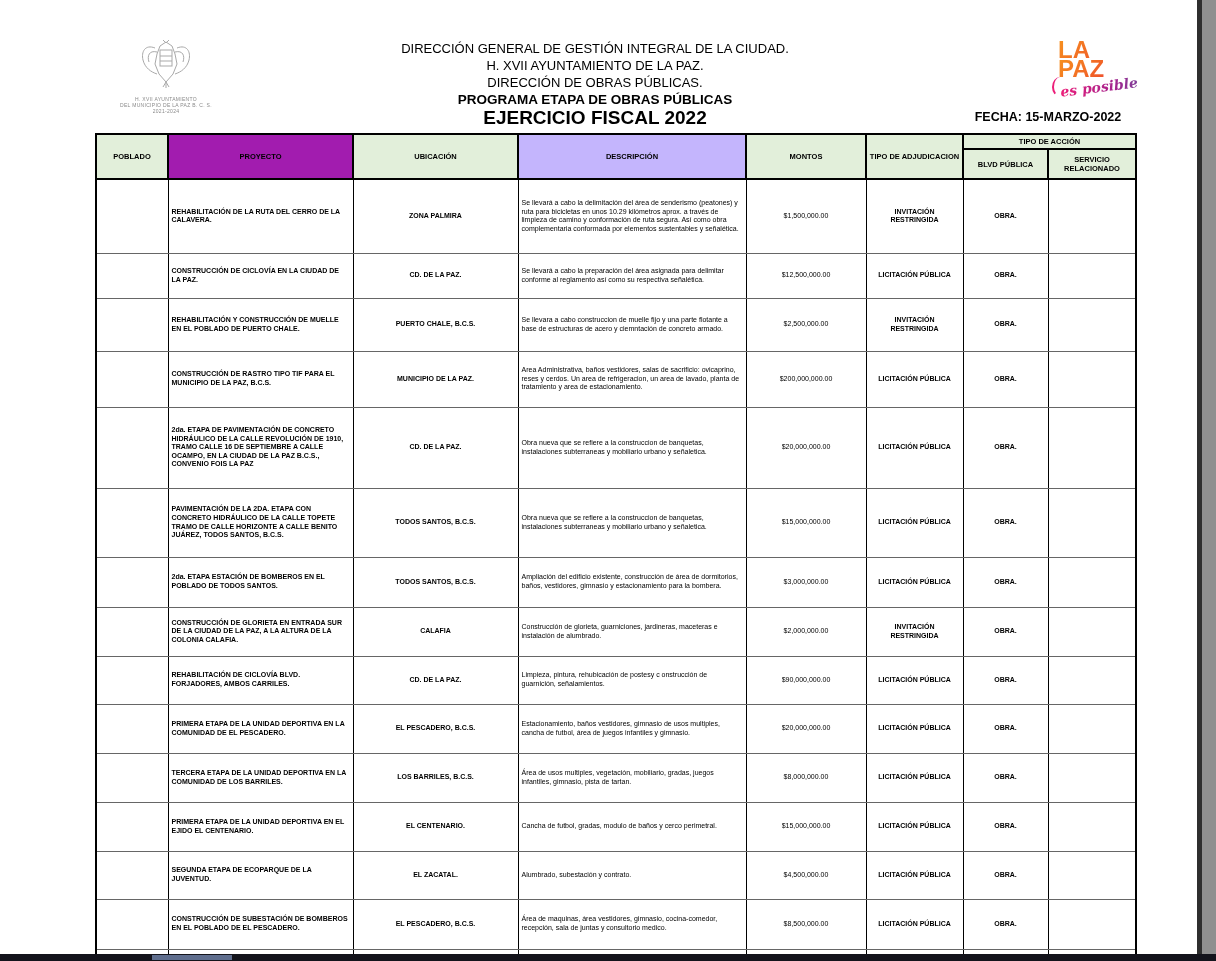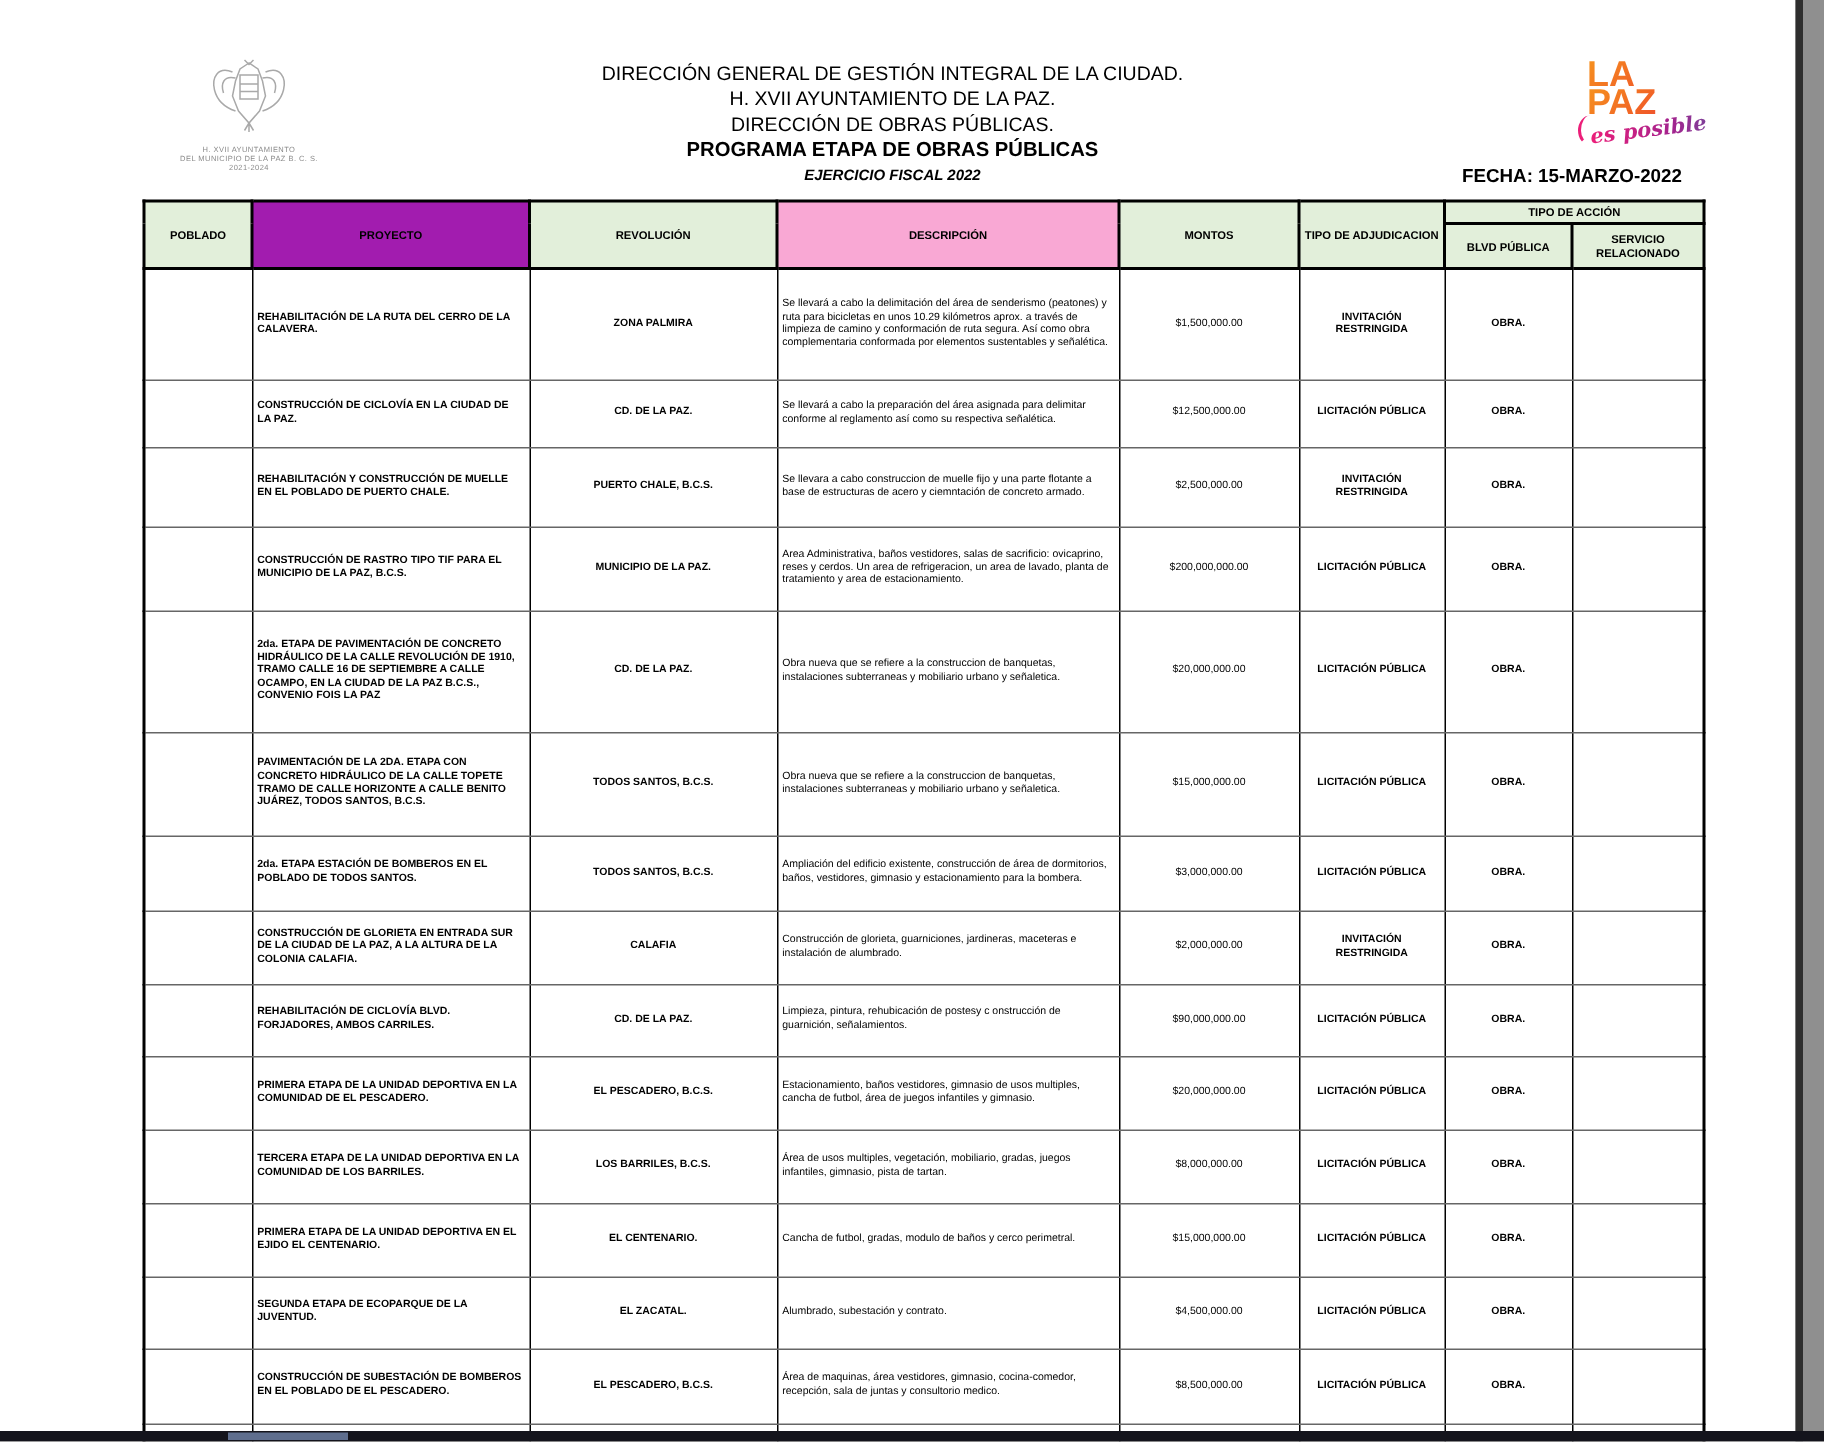--- a/index.html
+++ b/index.html
@@ -7,21 +7,21 @@
           font-family:"Liberation Sans", sans-serif;color:#000;}
   .page{position:absolute;left:0;top:0;width:1197px;height:961px;background:#ffffff;}
   .page-edge{position:absolute;left:1197px;top:0;width:5px;height:961px;background:#2e2e2e;}
 
   
   .crest-wrap{position:absolute;left:108px;top:38px;width:116px;text-align:center;}
   .crest-caption{font-size:5px;line-height:6px;color:#8a8a8a;letter-spacing:.3px;margin-top:2px;}
   .org-block{position:absolute;left:330px;top:40px;width:530px;text-align:center;}
   .org-line{font-size:13px;line-height:17px;font-weight:400;}
   .doc-title{font-size:13.5px;line-height:18px;font-weight:700;}
-  .doc-subtitle{font-size:10px;line-height:17px;font-weight:700;font-style:italic;}
+  .doc-subtitle{font-size:19px;line-height:17px;font-weight:700;}
   .fecha{position:absolute;left:958px;top:110px;width:180px;font-size:12.5px;font-weight:700;text-align:center;}
 
   
   .lapaz{position:absolute;left:1058px;top:40px;width:86px;text-align:left;}
   .lapaz-word{font-weight:700;font-size:24px;line-height:19px;letter-spacing:0px;
       background:linear-gradient(135deg,#f6921e 0%,#f05a28 55%,#ec1e79 100%);
       -webkit-background-clip:text;background-clip:text;color:transparent;display:block;}
   .lapaz-tag{display:inline-block;font-style:italic;font-weight:700;font-size:14px;
       transform:rotate(-7deg);margin-top:1px;margin-left:2px;
       background:linear-gradient(90deg,#ec1e79 0%,#a3238e 70%,#7f3f98 100%);
@@ -105,22 +105,22 @@
         <col style="width:228px">
           <col style="width:120px">
           <col style="width:97px">
         <col style="width:85px">
           <col style="width:88px">
       </colgroup>
       <thead>
         <tr style="height:15px">
           <th rowspan="2" style="background: rgb(226, 239, 218);">POBLADO</th>
           <th rowspan="2" style="background: #a21caf;">PROYECTO</th>
-          <th rowspan="2" style="background: rgb(226, 239, 218);">REVOLUCIÓN</th>
-          <th rowspan="2" style="background: #f9a8d4;">DESCRIPCIÓN</th>
+          <th rowspan="2" style="background: rgb(226, 239, 218);">UBICACIÓN</th>
+          <th rowspan="2" style="background: #c4b5fd;">DESCRIPCIÓN</th>
           <th rowspan="2" style="background: rgb(226, 239, 218);">MONTOS</th>
           <th rowspan="2" style="background: rgb(226, 239, 218); margin-left: 20px;">TIPO DE ADJUDICACION</th>
           <th colspan="2" style="background: rgb(226, 239, 218);">TIPO DE ACCIÓN</th>
         </tr>
         <tr style="height:30px">
           <th style="background: rgb(226, 239, 218);">BLVD PÚBLICA</th>
           <th style="background: rgb(226, 239, 218);">SERVICIO RELACIONADO</th>
         </tr>
       </thead>
       <tbody>

